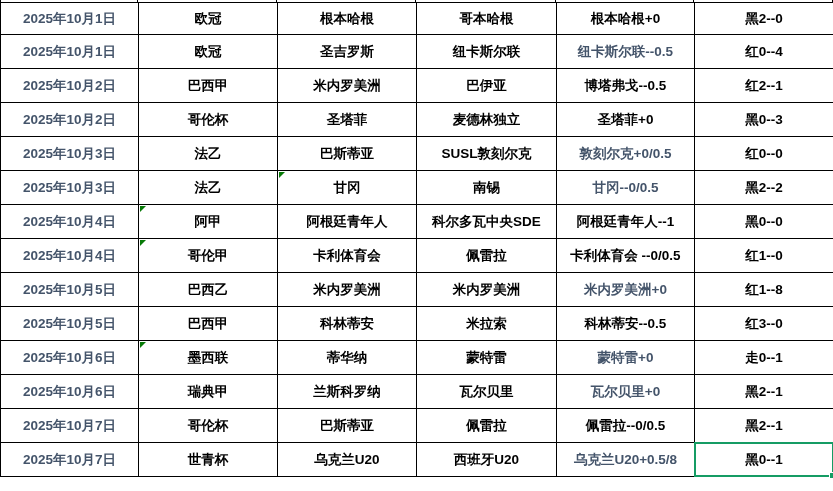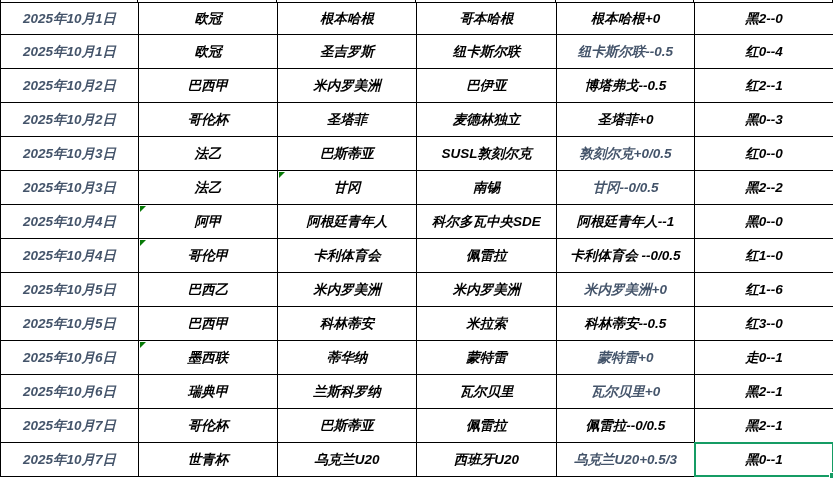--- a/index.html
+++ b/index.html
@@ -18,21 +18,21 @@
   table{
     border-collapse:collapse;table-layout:fixed;width:833px;
   }
   td{
     border:1px solid var(--grid);
     text-align:center;vertical-align:middle;
     font-size:13.5px;font-weight:bold;color:var(--ink);
     white-space:nowrap;overflow:visible;
     padding:0 2px;
   }
-  tr{height:34px;font-style:italic;}
+  tr{height:34px;}
   tr:first-child{height:32px;}
   td.slate{color:var(--slate);}
   td.rel{position:relative;}
   .flag{
     position:absolute;top:1px;left:1px;width:0;height:0;display:block;
     border-top:6px solid var(--flag);border-right:6px solid transparent;
   }
   .selbox{
     position:absolute;top:-1px;left:-1px;right:-1px;bottom:-1px;
     border:2px solid var(--sel);pointer-events:none;display:block;
@@ -127,21 +127,21 @@
           <td>佩雷拉</td>
           <td>卡利体育会 --0/0.5</td>
           <td>红1--0</td>
         </tr>
         <tr>
           <td class="slate">2025年10月5日</td>
           <td>巴西乙</td>
           <td>米内罗美洲</td>
           <td>米内罗美洲</td>
           <td class="slate">米内罗美洲+0</td>
-          <td>红1--6</td>
+          <td>红1--8</td>
         </tr>
         <tr>
           <td class="slate">2025年10月5日</td>
           <td>巴西甲</td>
           <td>科林蒂安</td>
           <td>米拉索</td>
           <td>科林蒂安--0.5</td>
           <td>红3--0</td>
         </tr>
         <tr>
@@ -166,18 +166,18 @@
           <td>巴斯蒂亚</td>
           <td>佩雷拉</td>
           <td>佩雷拉--0/0.5</td>
           <td>黑2--1</td>
         </tr>
         <tr>
           <td class="slate">2025年10月7日</td>
           <td>世青杯</td>
           <td>乌克兰U20</td>
           <td>西班牙U20</td>
-          <td class="slate">乌克兰U20+0.5/3</td>
+          <td class="slate">乌克兰U20+0.5/8</td>
           <td class="rel">黑0--1<i class="selbox"></i><i class="handle"></i></td>
         </tr>
       </tbody>
   </table>
 </div>
 
 </body></html>

